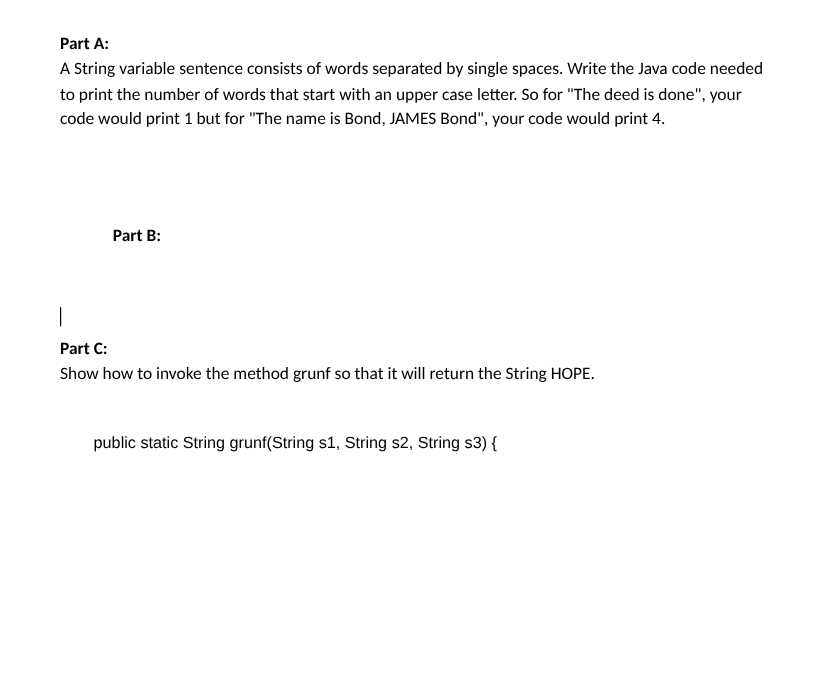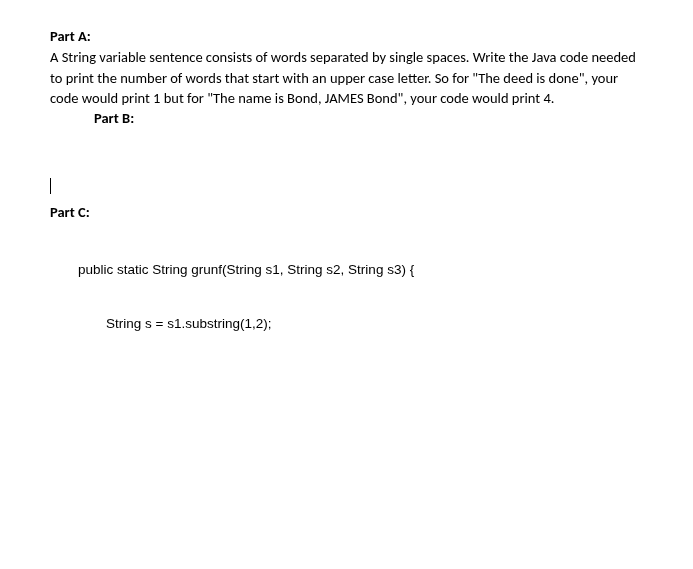--- a/index.html
+++ b/index.html
@@ -11,20 +11,21 @@
       width: 693px;
       box-sizing: border-box;
       line-height: 1.4;
       background: #fff;
     }
     .part-heading {
       font-weight: bold;
       margin-bottom: 1px;
     }
     .part-block {
+      margin-bottom: 78px;
     }
     .part-block.part-b {
       margin-bottom: 50px;
       margin-left: 44px;
     }
     .part-block.part-c {
       margin-bottom: 0;
     }
     .body-text {
       margin: 0;
@@ -57,23 +58,23 @@
 </div>
 
 <div class="part-block part-b">
   <div class="part-heading">Part B:</div>
 </div>
 
 <div><span class="cursor"></span></div>
 
 <div class="part-block part-c">
   <div class="part-heading">Part C:</div>
+  <div class="body-text">Show how to invoke the method grunf so that it will return the String HOPE.</div>
   <div class="code-block">
     <div class="indent-1">public static String grunf(String s1, String s2, String s3) {</div>
-    <div class="indent-2">String s = s1.substring(1,2);</div>
     
     
     
     
     
     
   </div>
 </div>
 
 </body></html>

